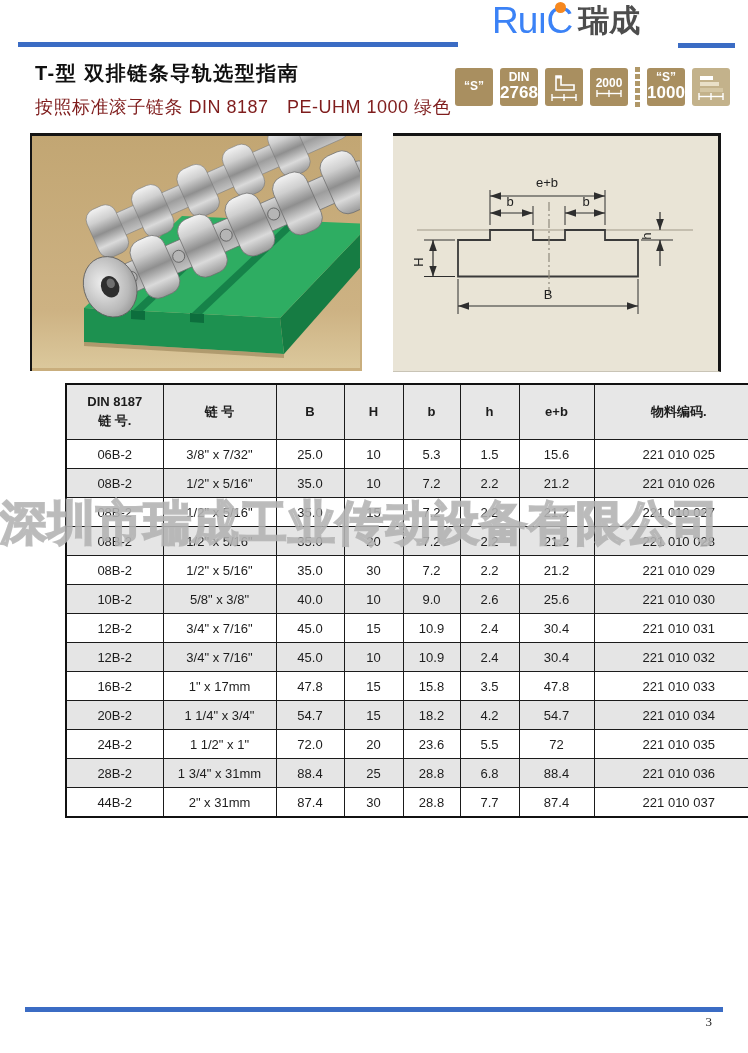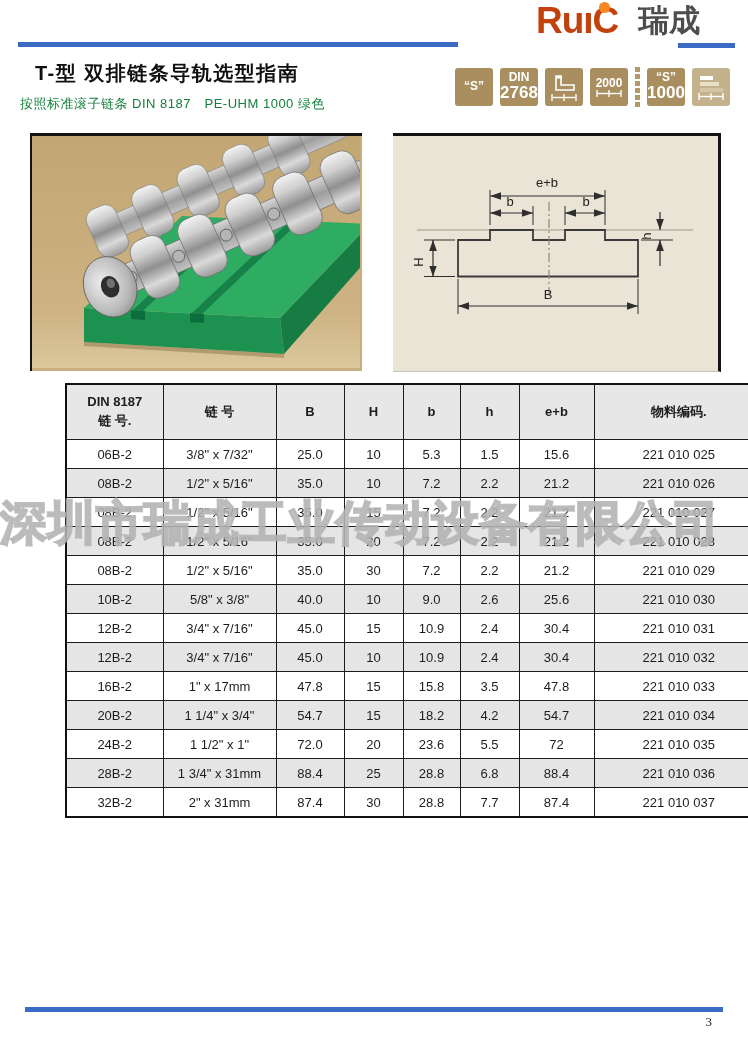--- a/index.html
+++ b/index.html
@@ -3,27 +3,27 @@
 <meta charset="utf-8">
 <style>
   html,body{margin:0;padding:0;background:#fff;}
   .page{position:relative;width:748px;height:1053px;background:#ffffff;overflow:hidden;
         font-family:"Liberation Sans","DejaVu Sans",sans-serif;}
 
   
   .blue-line-left{position:absolute;left:18px;top:42px;width:440px;height:5px;background:#3b6cc4;}
   .blue-line-right{position:absolute;left:678px;top:43px;width:57px;height:5px;background:#3b6cc4;}
   .logo{position:absolute;left:492px;top:2px;display:flex;align-items:flex-start;}
-  .logo-latin{position:relative;font-size:37px;font-weight:bold;color:#c2410c;letter-spacing:-1px;line-height:1;margin-left:44px;}
+  .logo-latin{position:relative;font-size:37px;font-weight:normal;color:#3b82f6;letter-spacing:-1px;line-height:1;}
   .logo-dot{position:absolute;left:63px;top:0px;width:11px;height:11px;border-radius:50%;background:#f6881f;}
-  .logo-cn{font-size:31px;font-weight:bold;color:#4d4d4d;margin-left:20px;margin-top:3px;line-height:1;}
+  .logo-cn{font-size:31px;font-weight:bold;color:#4d4d4d;margin-left:6px;margin-top:3px;line-height:1;}
 
   
   .title{position:absolute;left:35px;top:60px;font-size:20px;font-weight:bold;color:#101010;letter-spacing:1.5px;}
-  .subtitle{position:absolute;left:20px;top:95px;font-size:13px;color:#15803d;letter-spacing:0.5px;}
+  .subtitle{position:absolute;left:35px;top:95px;font-size:18px;color:#7f1d1d;letter-spacing:0.5px;}
 
   
   .badges{position:absolute;left:455px;top:67px;display:flex;align-items:center;gap:7px;}
   .badge{width:38px;height:38px;background:#a98f60;border-radius:3px;color:#fff;display:flex;
          flex-direction:column;align-items:center;justify-content:center;font-weight:bold;text-align:center;}
   .badge.light{background:#c3b28b;}
   .badge .l1{font-size:12px;line-height:1.1;}
   .badge .l2{font-size:17px;line-height:1.1;}
   .badge svg{display:block;}
   .badge-sep{display:flex;flex-direction:column;gap:2px;align-items:center;}
@@ -394,21 +394,21 @@
             <td>28B-2</td>
             <td>1 3/4" x 31mm</td>
             <td>88.4</td>
             <td>25</td>
             <td>28.8</td>
             <td>6.8</td>
             <td>88.4</td>
             <td>221 010 036</td>
           </tr>
           <tr>
-            <td>32B-2</td>
+            <td>44B-2</td>
             <td>2" x 31mm</td>
             <td>87.4</td>
             <td>30</td>
             <td>28.8</td>
             <td>7.7</td>
             <td>87.4</td>
             <td>221 010 037</td>
           </tr>
         </tbody>
     </table>

